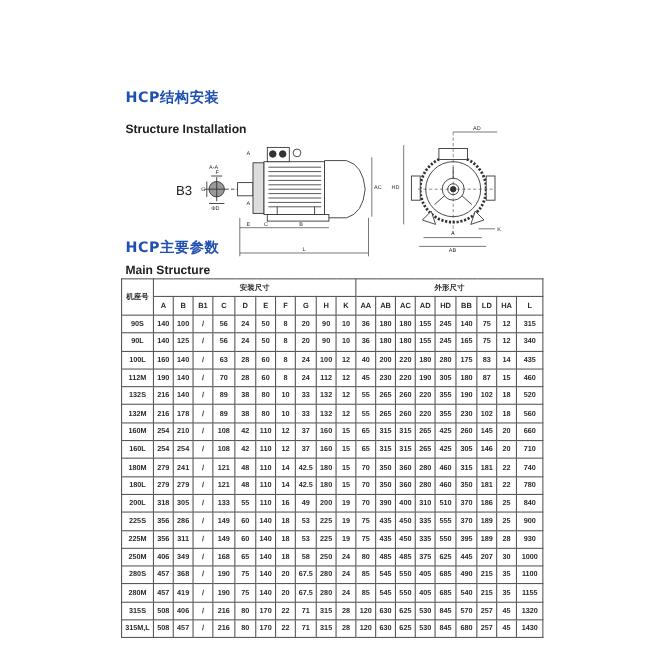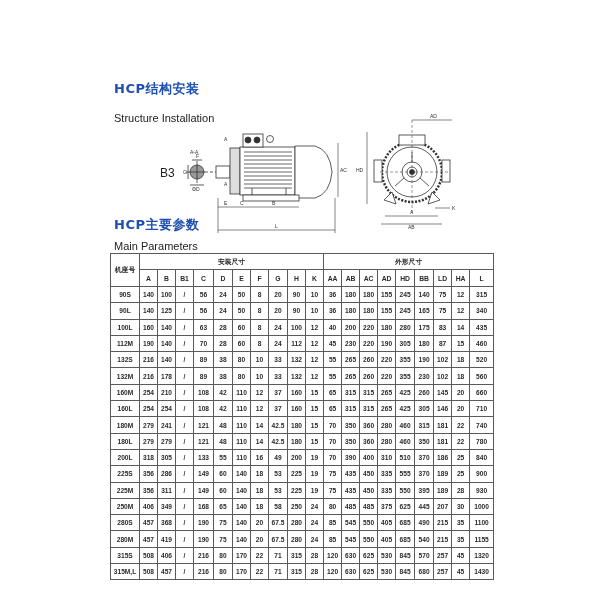--- a/index.html
+++ b/index.html
@@ -1,18 +1,18 @@
 <!DOCTYPE html>
 <html><head>
 <meta charset="utf-8">
 <style>
   html, body { margin:0; padding:0; background:#ffffff; }
   body { width:600px; height:600px; position:relative; overflow:hidden; font-family:"Liberation Sans", sans-serif; color:#222; }
   .title-cn { position:absolute; left:114px; font-size:13px; font-weight:bold; color:#1f4fb0; font-family:"DejaVu Sans", sans-serif; letter-spacing:0.5px; }
-  .title-en { position:absolute; left:114px; font-size:11px; color:#222; font-family:"Liberation Sans", sans-serif; }
+  .title-en { position:absolute; left:114px; font-size:11px; color:#222; font-family:"Liberation Sans", sans-serif;font-weight:bold; }
   #t1 { top:80px; } #t1e { top:112px; }
   #t2 { top:216px; } #t2e { top:240px; }
   .b3 { position:absolute; left:160px; top:166px; font-size:12px; color:#222; }
   svg.drawing { position:absolute; left:0; top:0; }
   table.params { position:absolute; left:110px; top:253px; border-collapse:collapse; table-layout:fixed; width:383px; }
   table.params td, table.params th { border:1px solid #5a5a5a; text-align:center; font-size:6.6px; font-weight:bold; color:#2a2a2a; padding:0; overflow:hidden; white-space:nowrap; font-family:"Liberation Sans", sans-serif; }
   table.params th { font-size:6.8px; }
   table.params tr.grp th { height:15px; }
   table.params tr.cols th { height:16px; }
   table.params tbody td { height:15.3px; }
@@ -113,21 +113,21 @@
     <text x="340" y="172">AC</text>
     <text x="356" y="172">HD</text>
     <text x="430" y="118">AD</text>
     <text x="452" y="210">K</text>
     <text x="410" y="214">A</text>
     <text x="408" y="229">AB</text>
   </g>
 </svg>
 
 <div class="title-cn" id="t2">HCP主要参数</div>
-<div class="title-en" id="t2e">Main Parameters</div>
+<div class="title-en" id="t2e">Main Structure</div>
 
 <table class="params">
   <colgroup>
     <col style="width:29px">
     <col style="width:18px">
       <col style="width:18px">
       <col style="width:18px">
       <col style="width:20px">
       <col style="width:19px">
       <col style="width:18px">

